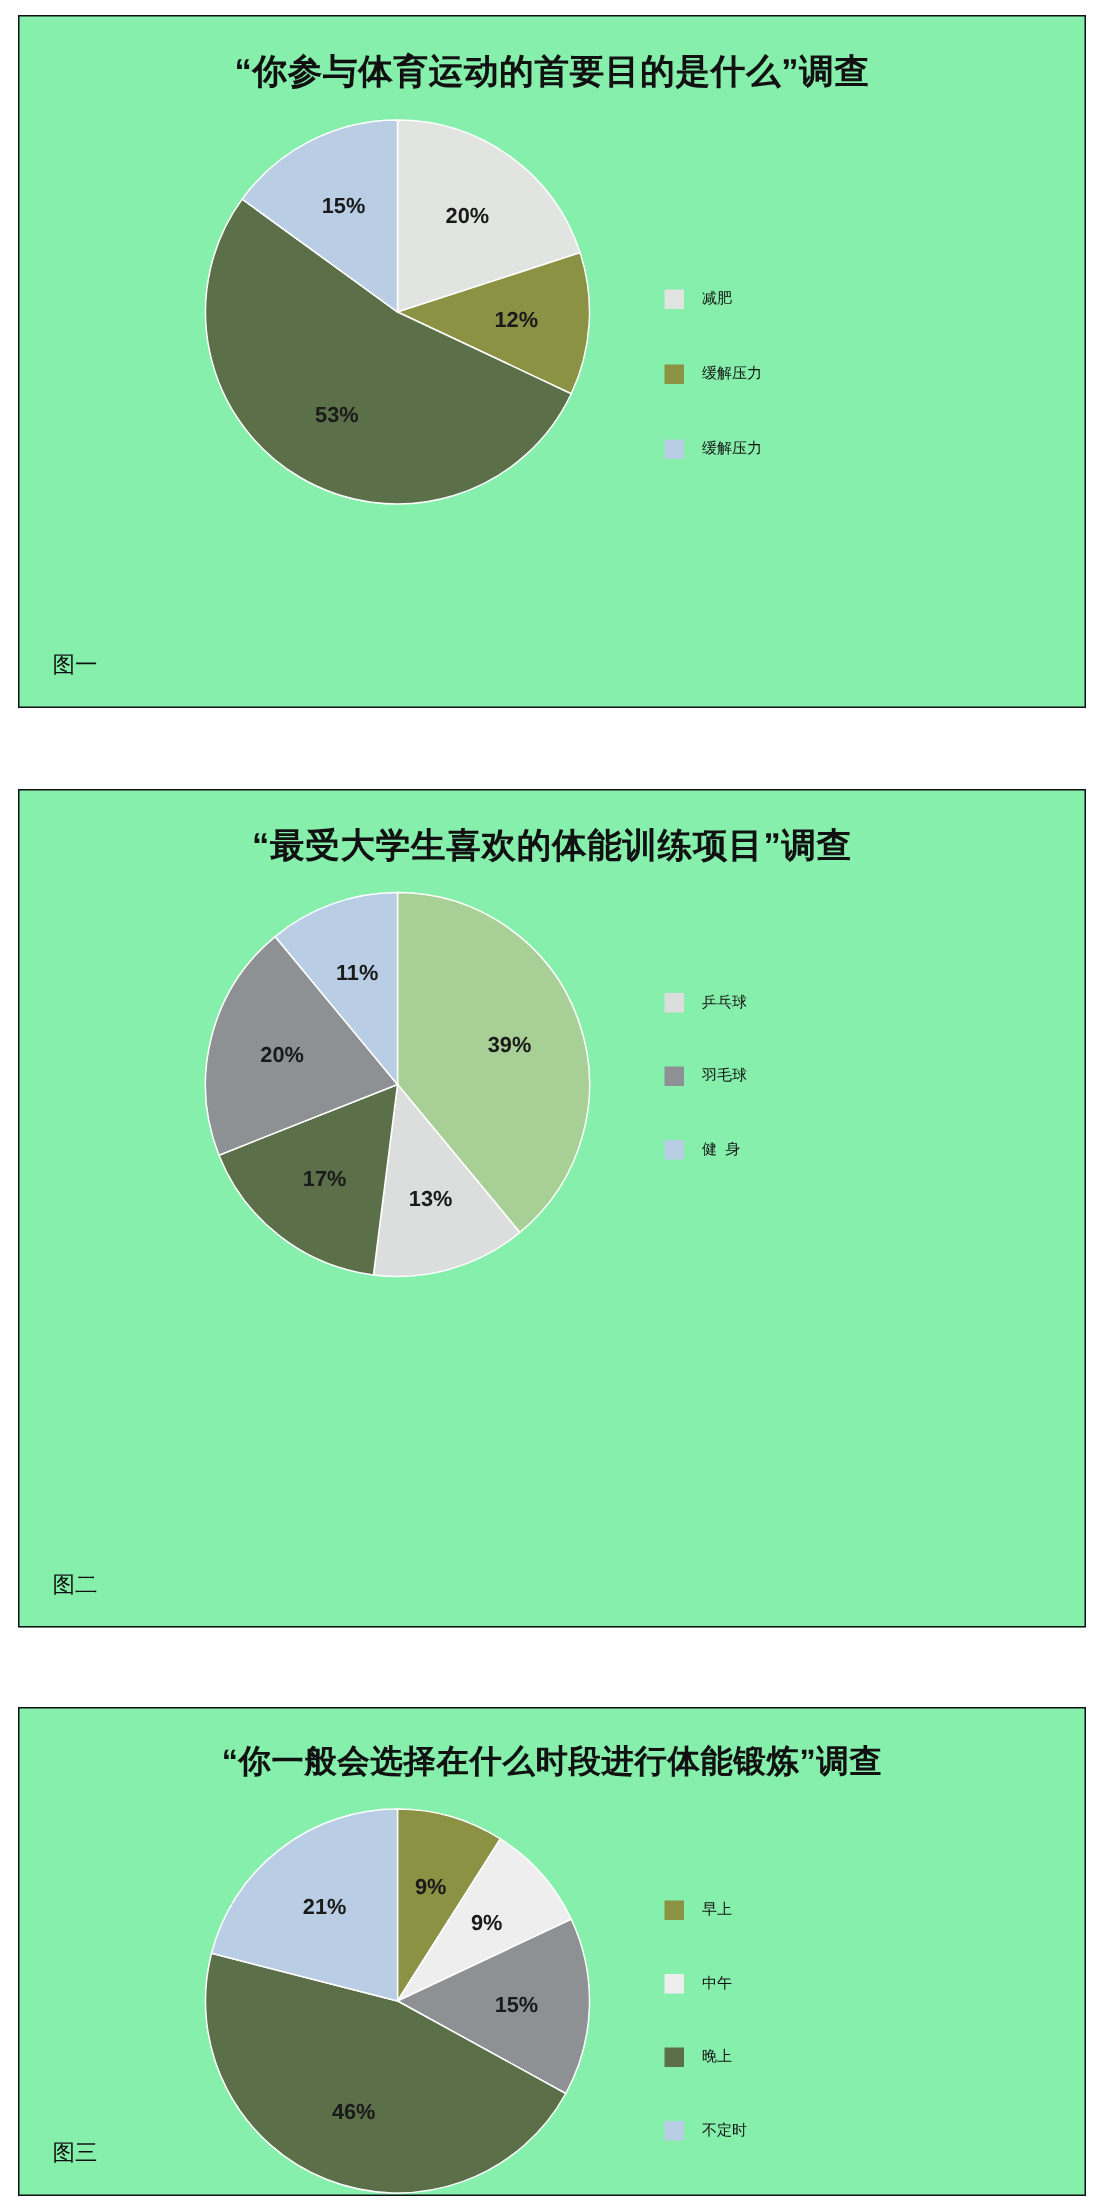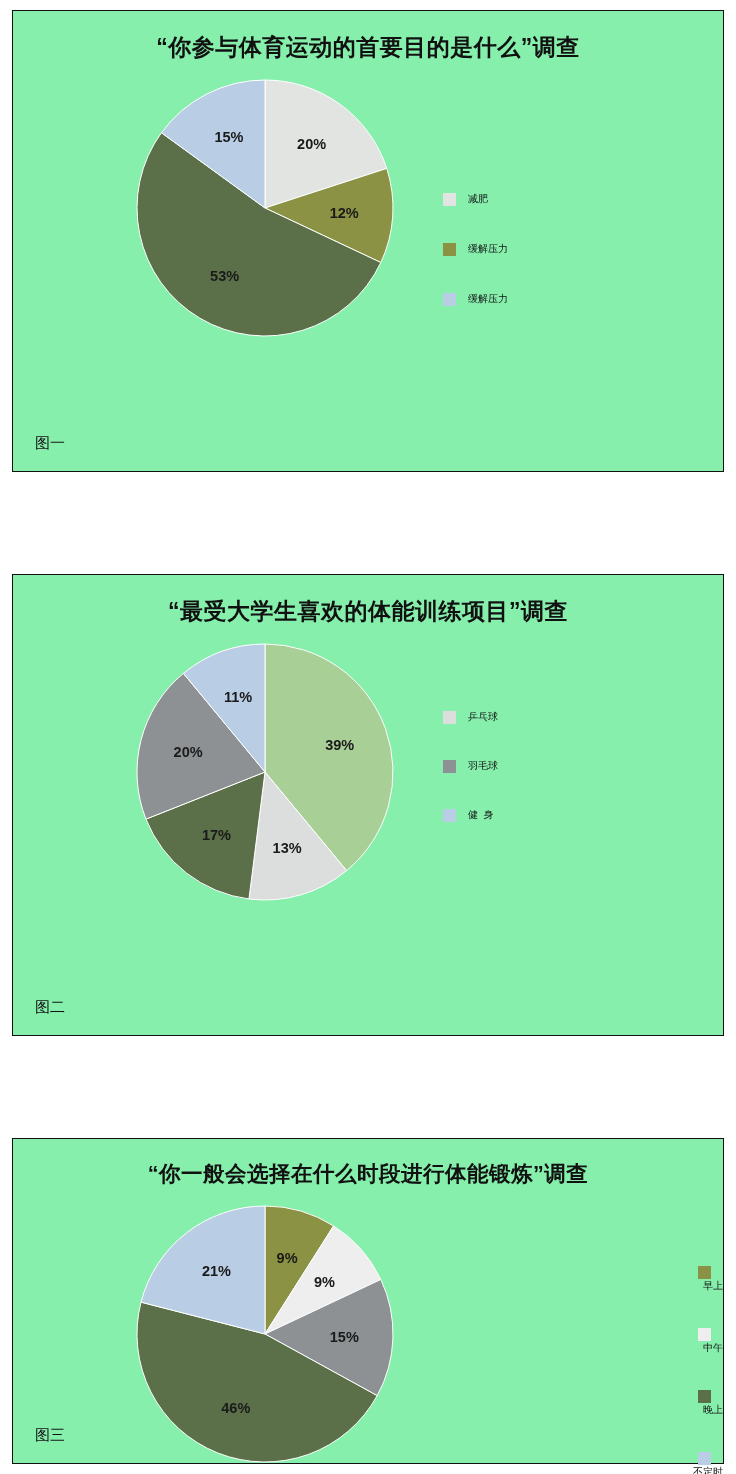--- a/index.html
+++ b/index.html
@@ -22,21 +22,21 @@
     flex-direction: column;
     justify-content: space-between;
   }
   .panel {
     border: 1px solid #111111;
     box-sizing: border-box;
     position: relative;
     background: #86efac;
   }
   .panel-1 { height: 462px; }
-  .panel-2 { height: 462px; }
+  .panel-2 { height: 559px; }
   .panel-3 { height: 326px; }
 
   .chart-title {
     text-align: center;
     font-weight: bold;
     font-size: 23px;
     letter-spacing: 0.5px;
     padding-top: 22px;
     padding-left: 6px;
     padding-right: 6px;
@@ -68,21 +68,21 @@
   .legend.legend-2 { margin-top: 78px; }
   .legend.legend-3 { margin-top: 72px; }
 
   .legend-item {
     display: flex;
     align-items: flex-end;
     margin-bottom: 36px;
     font-size: 10px;
   }
   .legend-2 .legend-item { margin-bottom: 35px; }
-  .legend-3 .legend-item { margin-bottom: 35px; flex-direction: column; }
+  .legend-3 .legend-item { margin-bottom: 35px; }
   .legend-swatch {
     width: 13px;
     height: 13px;
     margin-right: 12px;
     flex: 0 0 auto;
   }
   .legend-label {
     white-space: pre;
     color: #111111;
   }

